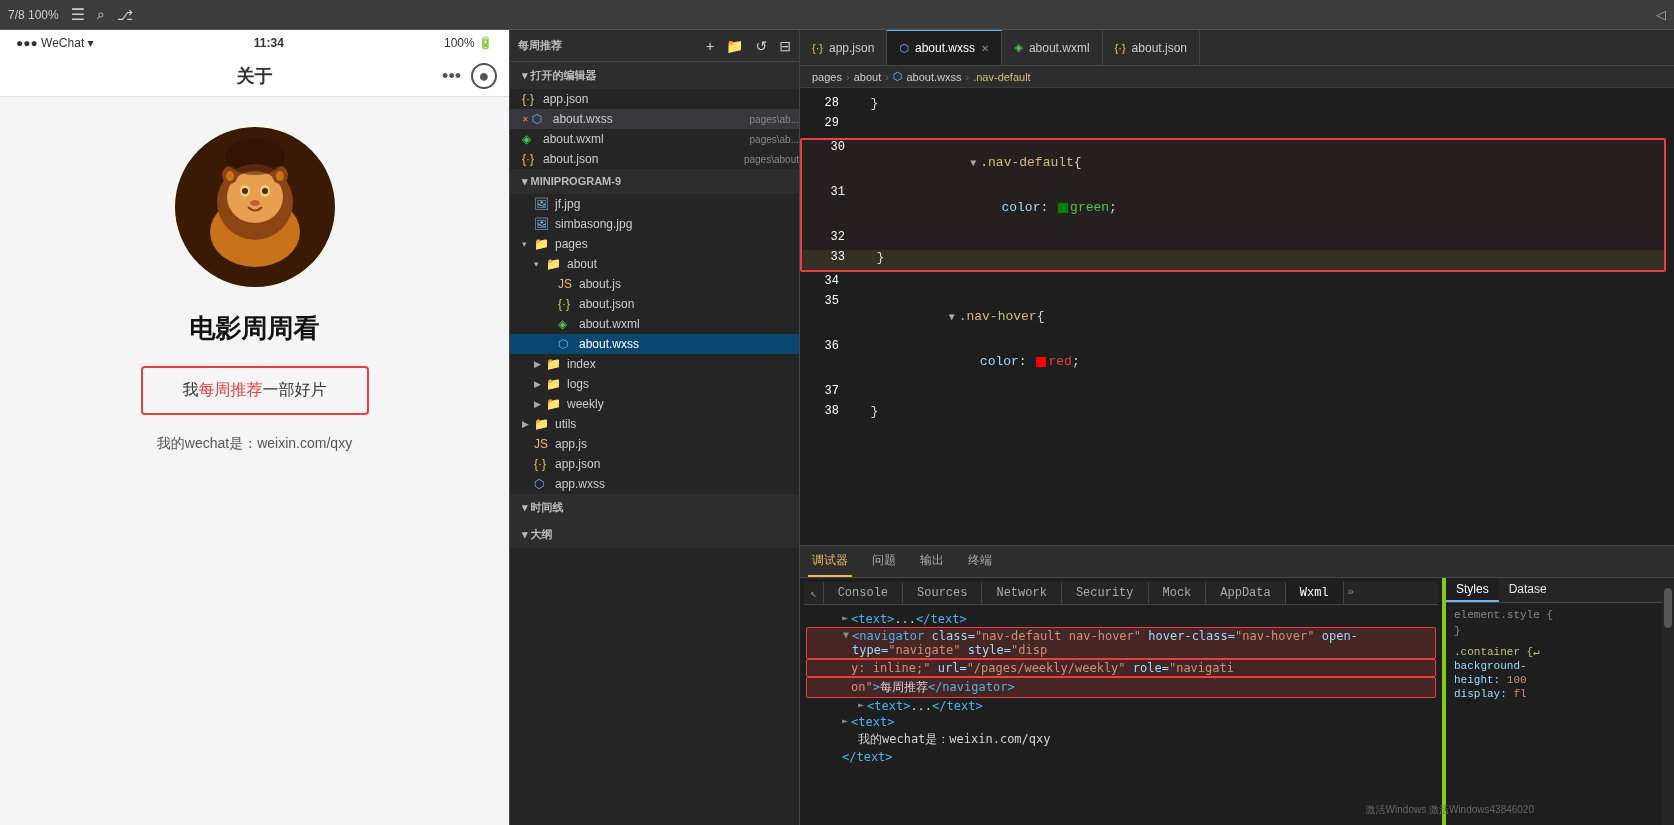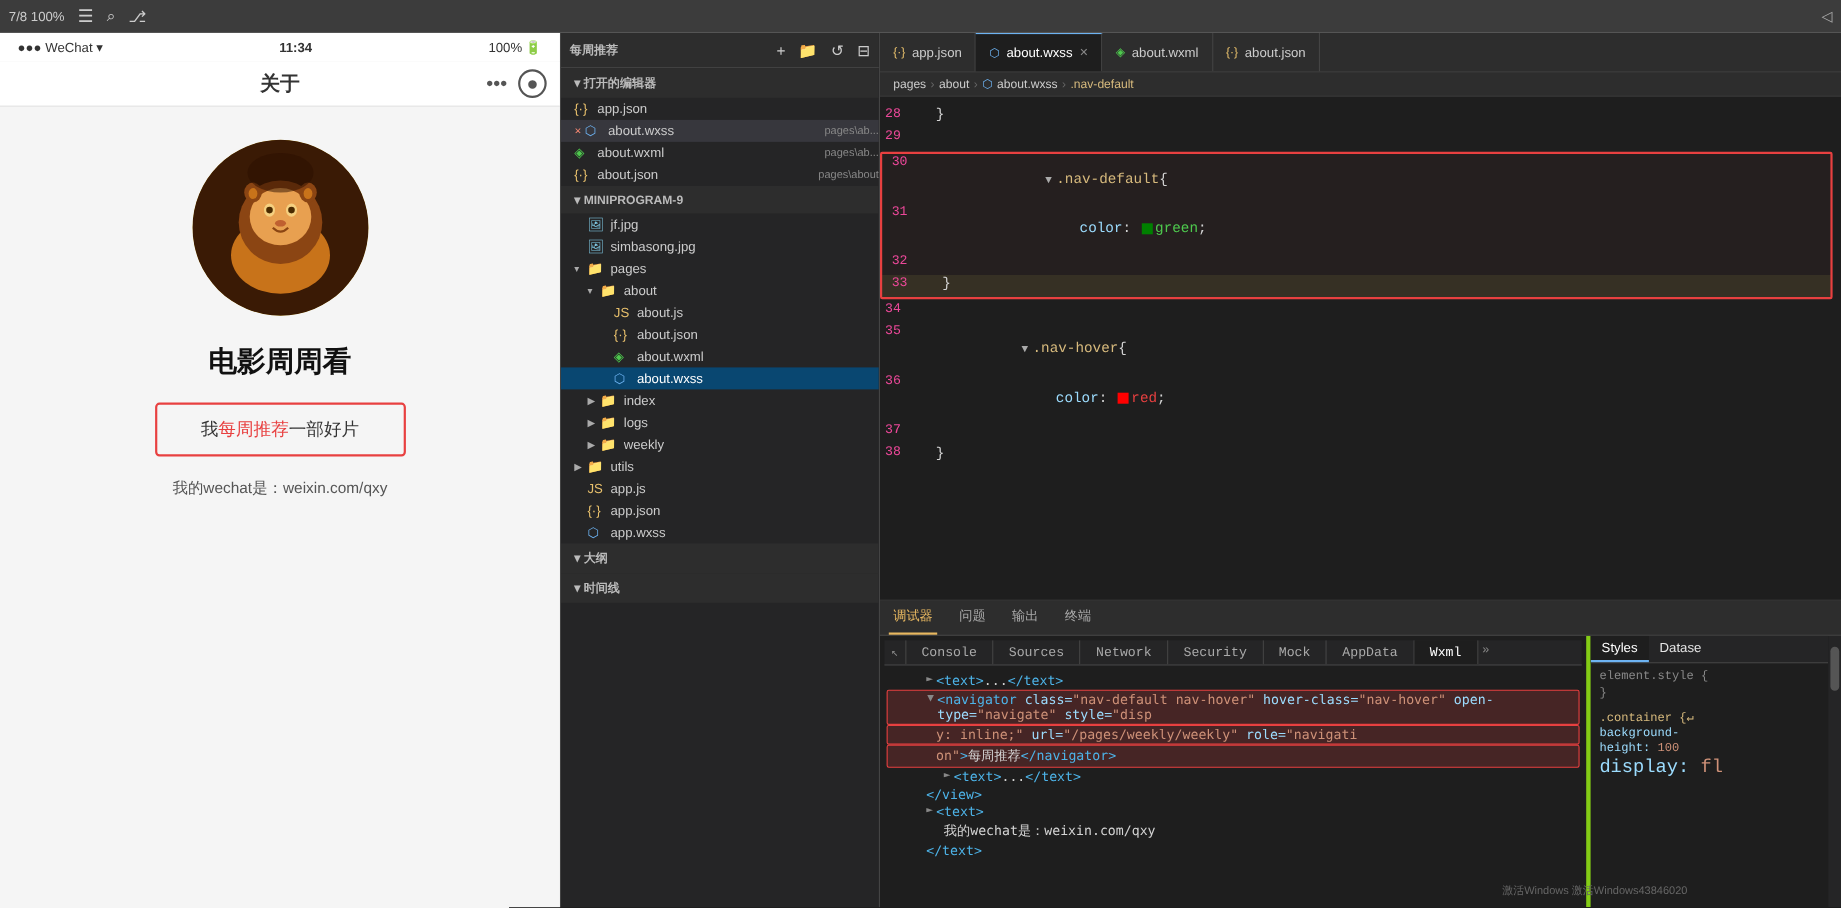--- a/index.html
+++ b/index.html
@@ -206,26 +206,27 @@
       min-height: 0;
     }
     .code-line {
       display: flex;
       align-items: flex-start;
       min-height: 20px;
       padding: 0 8px 0 0;
     }
     .line-num {
       width: 35px;
-      color: #ec4899;
+      color: #ffffff;
       text-align: right;
       padding-right: 16px;
       user-select: none;
       flex-shrink: 0;
       font-size: 12px;
+      margin-left: 20px;
     }
     .line-content { flex: 1; white-space: pre; }
     .c-selector { color: #d7ba7d; }
     .c-property { color: #9cdcfe; }
     .c-colon { color: #d4d4d4; }
     .c-value-green { color: #4ec94e; }
     .c-value-red { color: #e84040; }
     .c-brace { color: #d4d4d4; }
     .c-swatch-green { display: inline-block; width: 10px; height: 10px; background: green; vertical-align: middle; margin: 0 2px; }
     .c-swatch-red { display: inline-block; width: 10px; height: 10px; background: red; vertical-align: middle; margin: 0 2px; }
@@ -606,23 +607,23 @@
           <span class="tree-label">app.json</span>
         </div>
 
         <div class="tree-item">
           <span class="tree-indent"></span>
             <span class="tree-indent"></span>
           <span class="tree-icon icon-wxss">⬡</span>
           <span class="tree-label">app.wxss</span>
         </div>
 
+        <div class="filetree-section-label">▾ 时间线</div>
+
         <div class="filetree-section-label">▾ 大纲</div>
-
-        <div class="filetree-section-label">▾ 时间线</div>
       </div>
     </div>
 
     <div class="editor-panel">
 
       <div class="editor-tabs">
 
         <div class="tab-item">
           <span class="json-tab-icon">{·}</span>
           <span>app.json</span>
@@ -794,25 +795,20 @@
               <div class="xml-line">
                 <span class="xml-indent"></span>
                   <span class="xml-indent"></span>
                   <span class="xml-indent"></span>
                 <span class="arrow-btn">►</span>
                 <span class="xml-tag">&lt;text&gt;</span>
                   <span class="xml-text">...</span>
                   <span class="xml-tag">&lt;/text&gt;</span>
               </div>
 
-              <div class="xml-line">
-                <span class="xml-indent"></span>
-                  <span class="xml-indent"></span>
-                <span class="xml-tag">&lt;/view&gt;</span>
-              </div>
 
               <div class="xml-line">
                 <span class="xml-indent"></span>
                   <span class="xml-indent"></span>
                 <span class="arrow-btn">►</span>
                 <span class="xml-tag">&lt;text&gt;</span>
               </div>
               <div class="xml-line">
                 <span class="xml-indent"></span>
                   <span class="xml-indent"></span>
@@ -836,21 +832,21 @@
             <div class="styles-content">
               <div style="font-size:11px; color:#888; margin-bottom:4px;">element.style {</div>
               <div style="font-size:11px; color:#888; margin-bottom:8px;">}</div>
               <div style="font-size:11px; color:#d7ba7d; margin-bottom:2px;">.container {↵</div>
               <div style="font-size:11px; margin-bottom:2px;">
                 <span style="color:#9cdcfe;">background-</span>
               </div>
               <div style="font-size:11px; margin-bottom:2px;">
                 <span style="color:#9cdcfe;">height: </span><span style="color:#ce9178;">100</span>
               </div>
-              <div style="font-size:17px; margin-bottom:2px;">
+              <div style="font-size:11px; margin-bottom:2px;">
                 <span style="color:#9cdcfe;">display: </span><span style="color:#ce9178;">fl</span>
               </div>
             </div>
           </div>
 
           <div class="scroll-right">
             <div class="scroll-thumb" style="height:40px; margin-top:10px;"></div>
           </div>
 
         </div>

